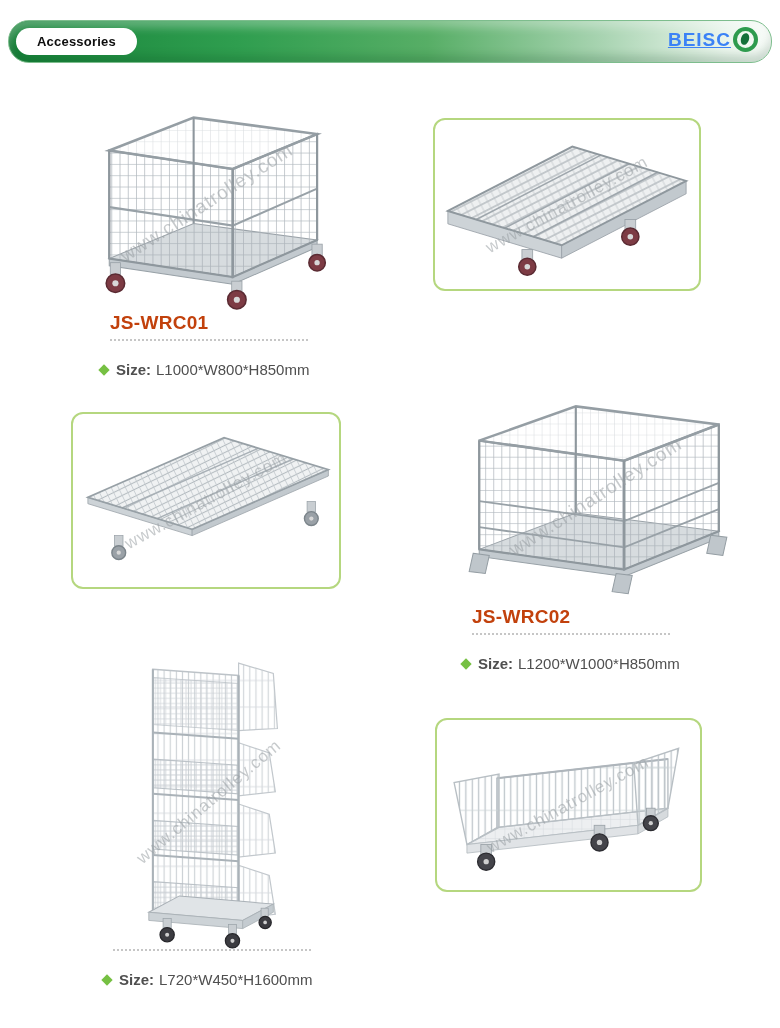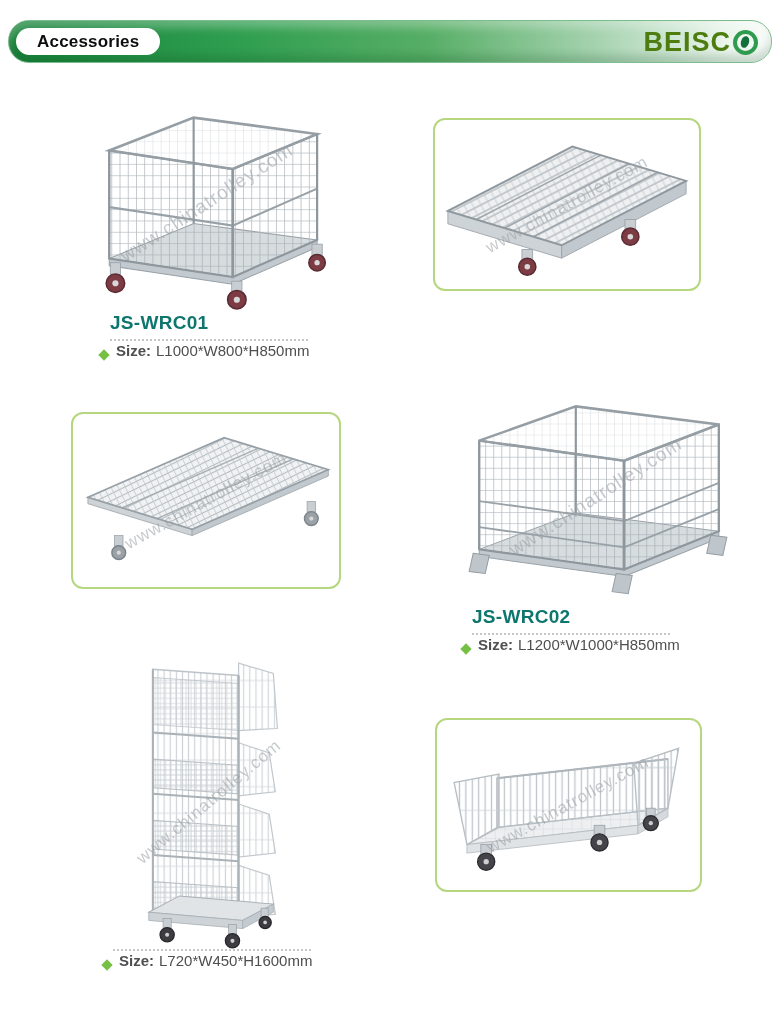--- a/index.html
+++ b/index.html
@@ -6,23 +6,23 @@
   .page{position:relative;width:780px;height:1028px;background:#fff;overflow:hidden;
         font-family:"Liberation Sans",sans-serif;}
 
   
   .header-bar{position:absolute;left:8px;top:20px;width:762px;height:41px;border-radius:21px;
     background:linear-gradient(to right,#17833a 0%,#2f9e4f 30%,#57ae66 55%,#a9d4b2 78%,#eaf5ec 94%,#f8fcf9 100%);
     border:1px solid #7dbd8d;
     box-shadow:inset 0 7px 9px rgba(255,255,255,.28), inset 0 -7px 9px rgba(0,60,20,.18);}
   .header-pill{position:absolute;left:7px;top:7px;height:27px;padding:0 21px;background:#ffffff;
     border-radius:15px;display:flex;align-items:center;}
-  .header-pill span{font-size:17px;font-weight:700;color:#0d0d0d;letter-spacing:.2px;}
+  .header-pill span{font-size:13px;font-weight:700;color:#0d0d0d;letter-spacing:.2px;}
   .brand{position:absolute;right:22px;top:27px;display:flex;align-items:center;}
-  .brand-text{font-size:27px;font-weight:700;color:#4d7c0f;letter-spacing:1px;}
+  .brand-text{font-size:19px;font-weight:700;color:#3b82f6;letter-spacing:1px;text-decoration:underline;}
   .brand-o{display:inline-block;width:17px;height:17px;border:4px solid #2e9b4e;border-radius:50%;
     margin-left:2px;position:relative;}
   .brand-o-dot{position:absolute;left:4px;top:2px;width:8px;height:12px;background:#14703a;
     border-radius:50%;transform:rotate(18deg);}
 
   
   .photo{position:absolute;margin:0;}
   .greenbox{position:absolute;border:2px solid #b5d77f;border-radius:12px;background:#fff;}
   .photo svg,.greenbox svg{position:absolute;left:0;top:0;width:100%;height:100%;}
   .wm-wrap{position:absolute;inset:0;display:flex;align-items:center;justify-content:center;
@@ -37,23 +37,23 @@
   #box3{left:71px;top:412px;width:266px;height:173px;}
   #photo4{left:445px;top:390px;width:302px;height:214px;}
   #photo5{left:110px;top:655px;width:198px;height:294px;}
   #box6{left:435px;top:718px;width:263px;height:170px;}
 
   
   .prod-label{position:absolute;width:260px;}
   #label1{left:100px;top:312px;}
   #label2{left:462px;top:606px;}
   #label3{left:103px;top:949px;}
-  .prod-code{margin:0 0 5px 10px;font-size:19px;font-weight:700;color:#0f766e;letter-spacing:.3px;}
+  .prod-code{margin:0 0 5px 10px;font-size:19px;font-weight:700;color:#c2410c;letter-spacing:.3px;}
   .dotline{margin-left:10px;width:198px;border-top:2px dotted #c6c6c6;height:0;}
-  .size-row{margin-top:1px;display:flex;align-items:flex-end;font-size:15px;color:#4f4f4f;}
+  .size-row{margin-top:20px;display:flex;align-items:center;font-size:15px;color:#4f4f4f;}
   .diamond{width:8px;height:8px;background:#76c043;transform:rotate(45deg);margin-right:8px;flex:0 0 auto;}
   .size-label{font-weight:700;margin-right:5px;}
 </style>
 </head>
 <body>
 
 <div class="page">
 
   <div class="header-bar">
     <div class="header-pill">

